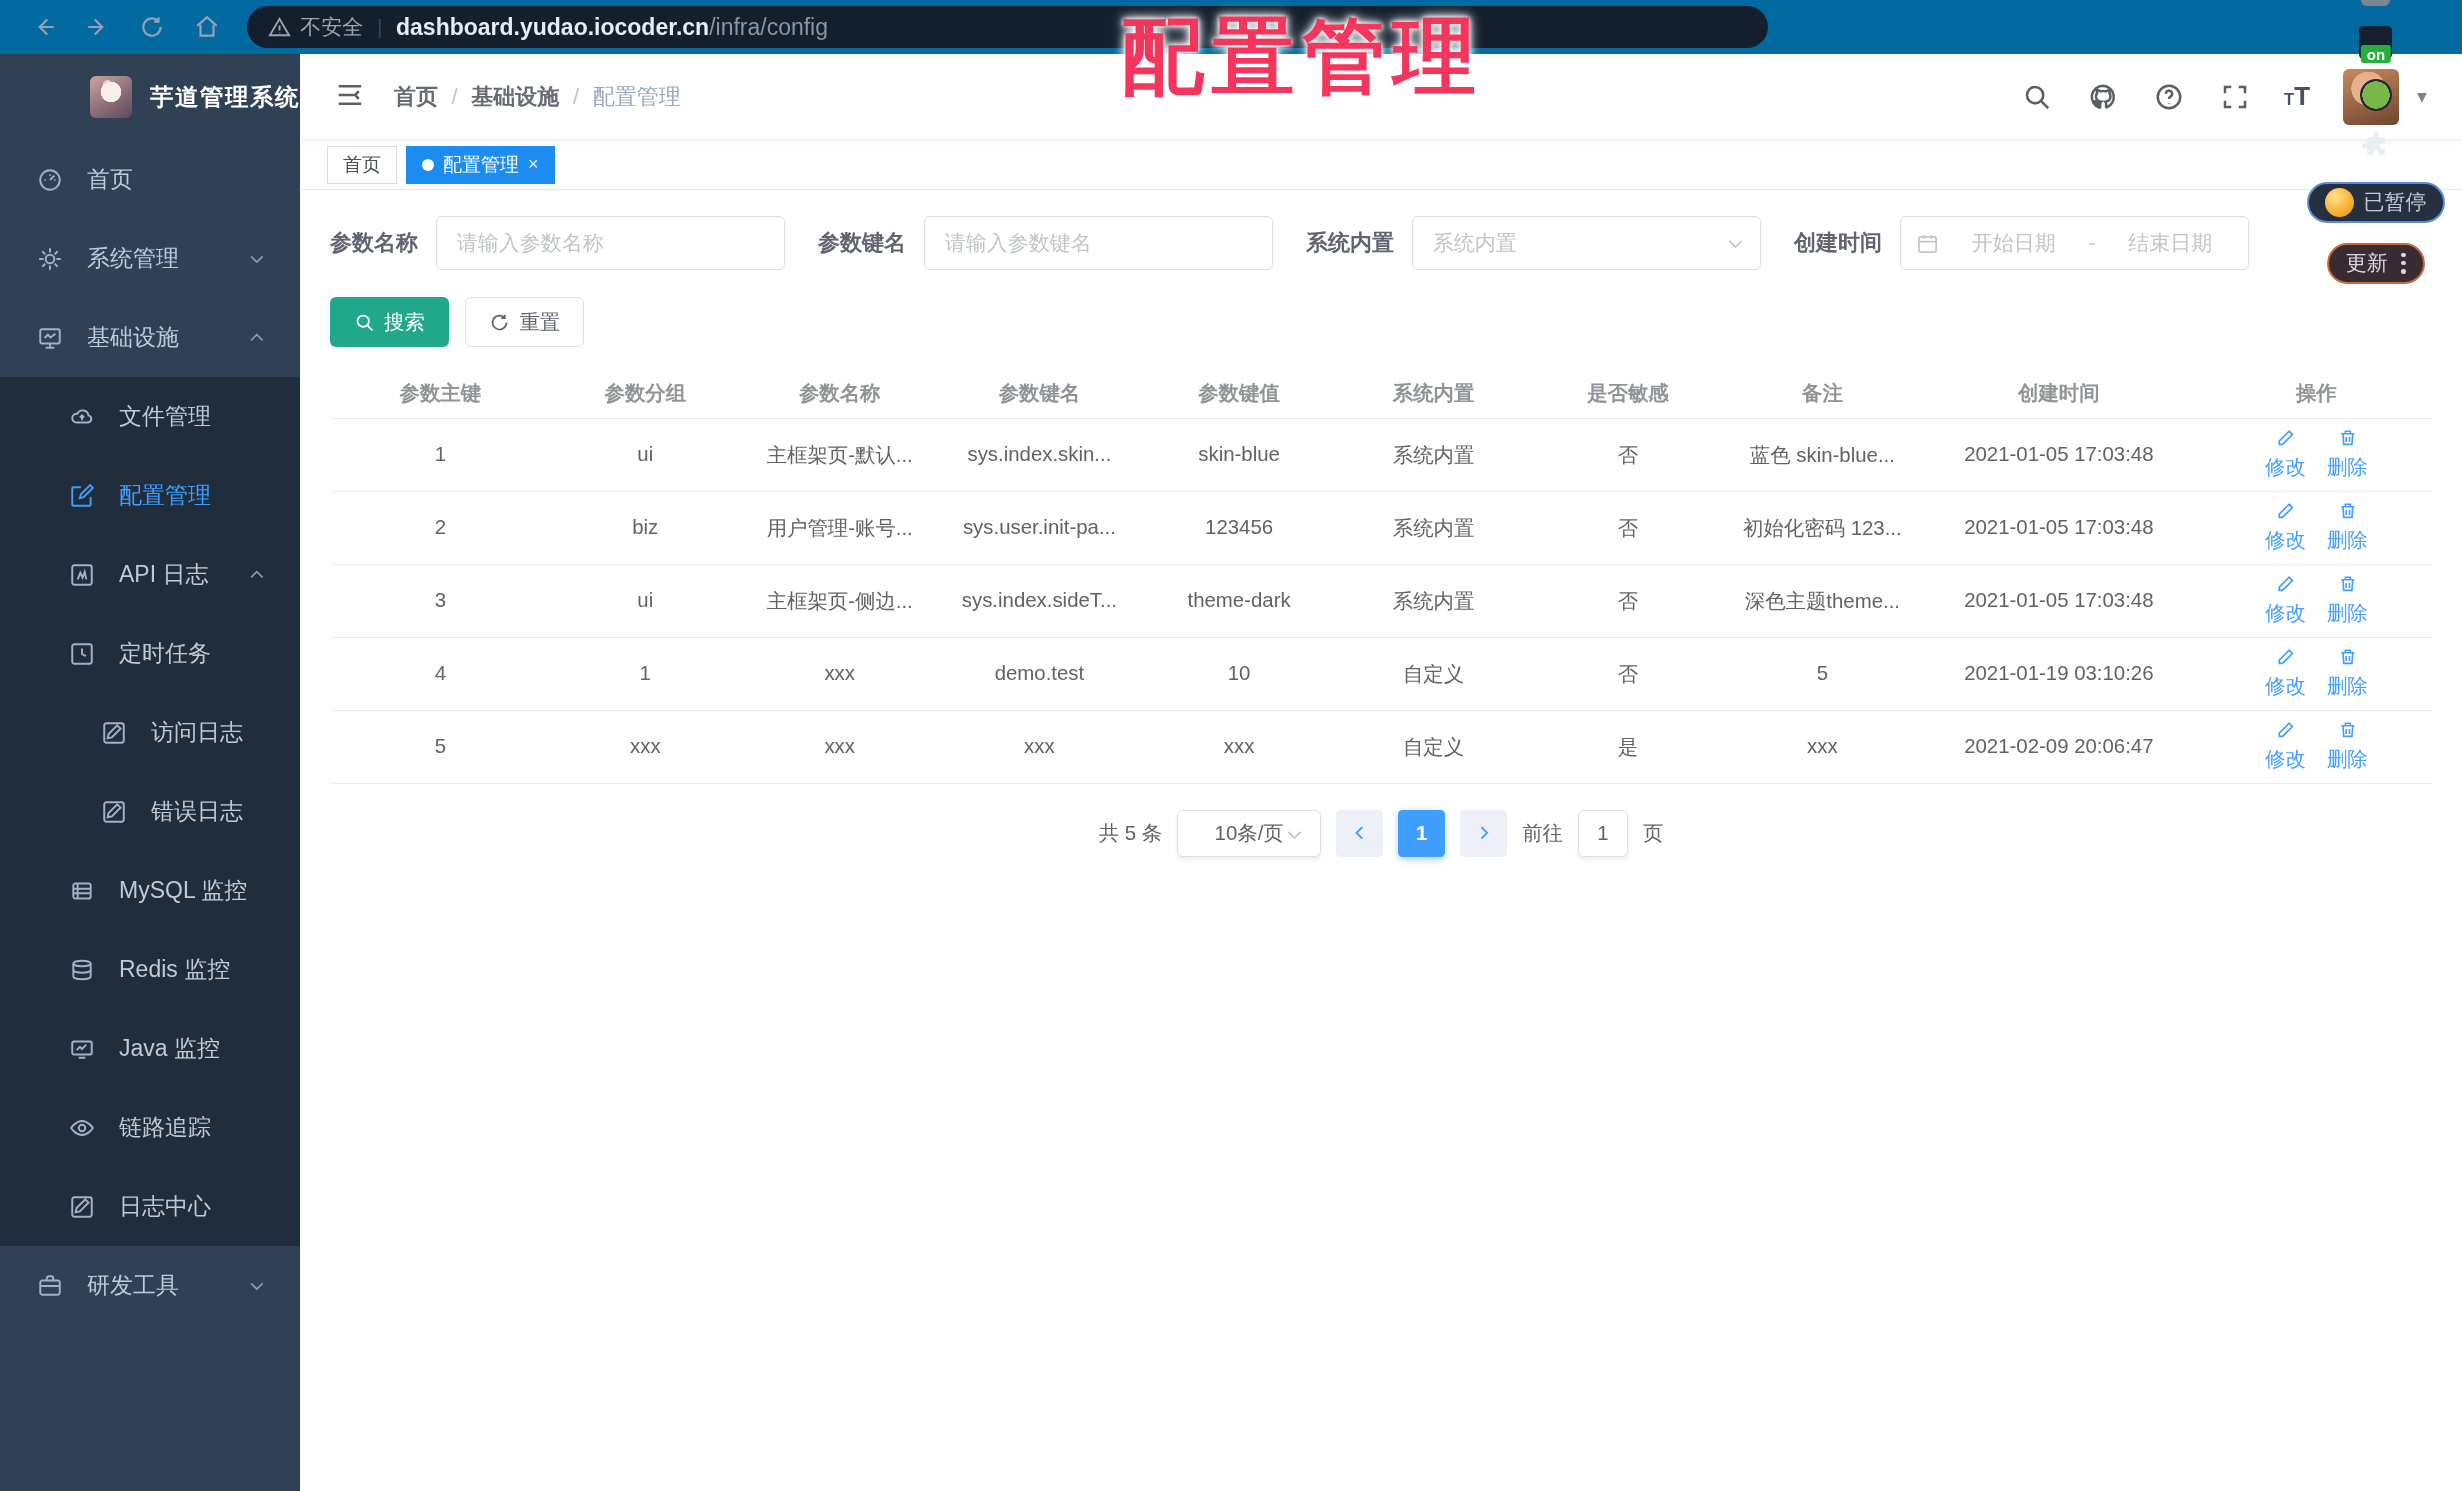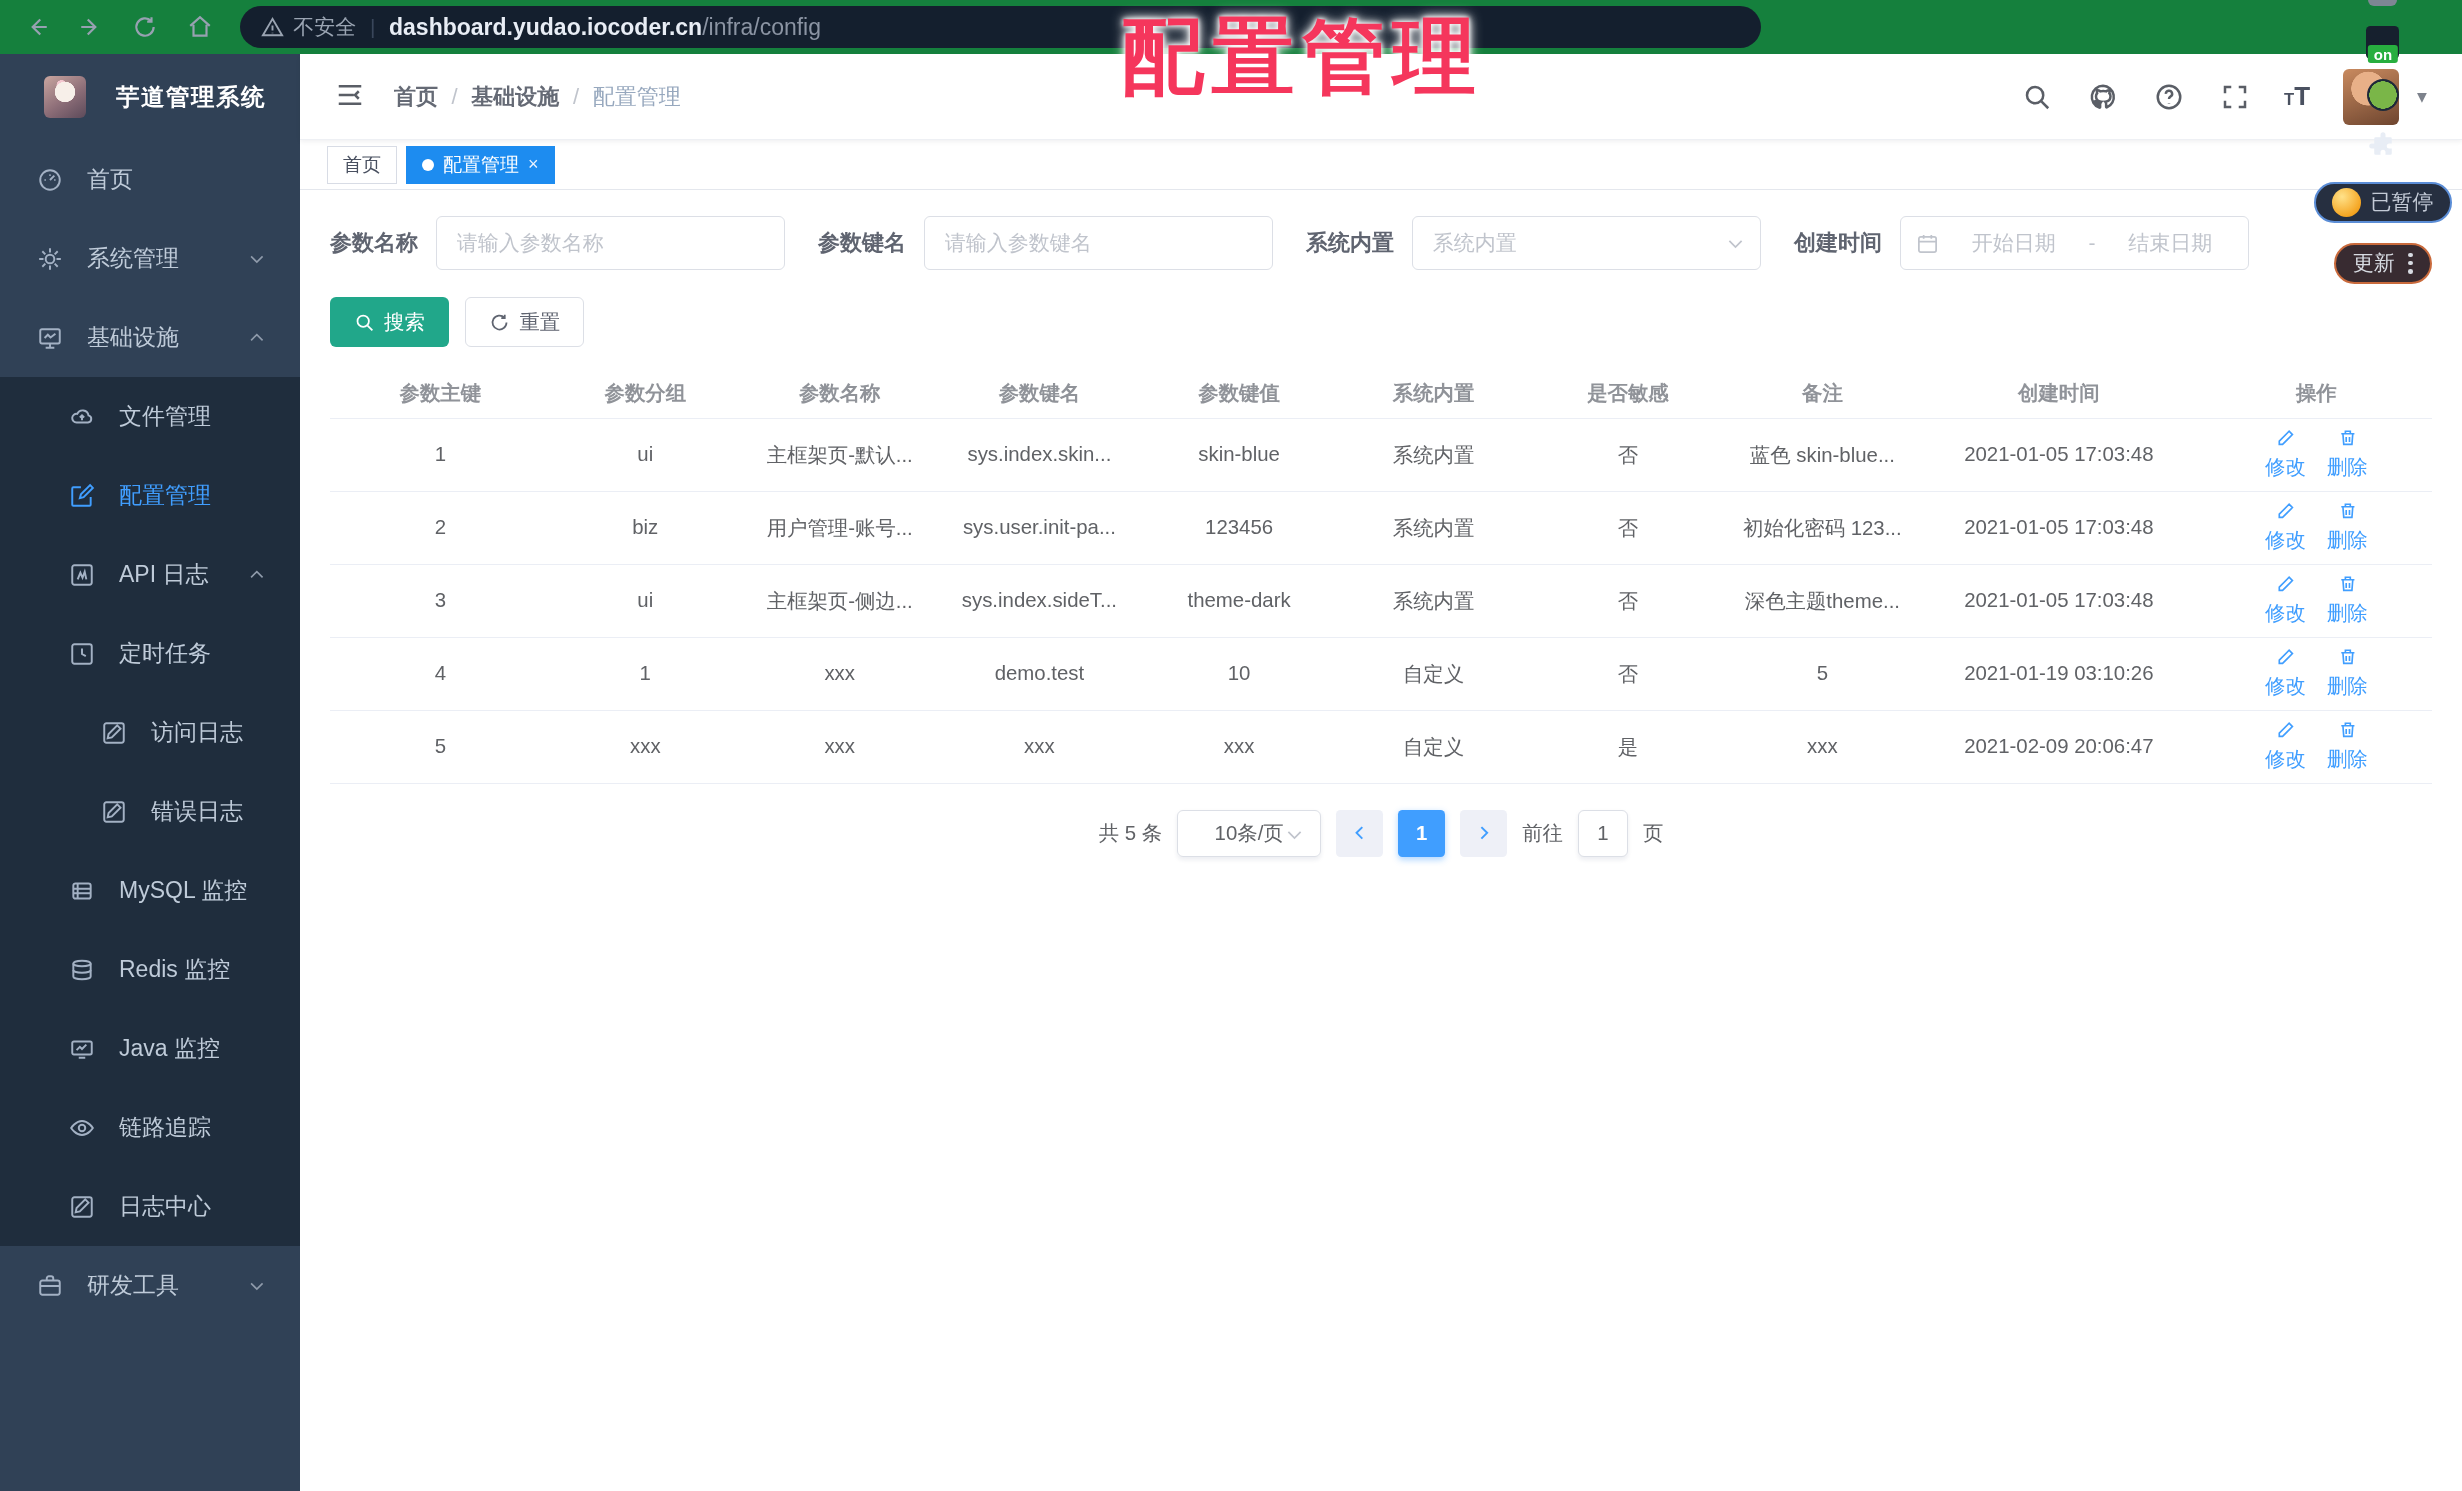--- a/index.html
+++ b/index.html
@@ -1,21 +1,21 @@
 <!DOCTYPE html>
 <html style="font-size:12px"><head>
 <meta charset="utf-8">
 <style>
   * { margin:0; padding:0; box-sizing:border-box; }
   html,body { width:2462px; height:1491px; overflow:hidden;
     font-family:"Liberation Sans","DejaVu Sans",sans-serif; background:#fff; }
 
   
   .chrome { position:absolute; left:0; top:0; width:2462px; height:54px;
-    background:#15803d; display:flex; align-items:center; padding:0 10px; z-index:5; }
+    background:#0369a1; display:flex; align-items:center; padding:0 17px; z-index:5; }
   .nav-ic { width:33px; height:33px; margin:0 10.6px; color:#97a1b1; display:flex;
     align-items:center; justify-content:center; flex:0 0 auto; }
   .nav-ic svg { width:26px; height:26px; }
   .omnibox { height:42px; width:1521px; margin-left:13.6px; background:#141f2e;
     border-radius:21px; display:flex; align-items:center; padding:0 21px; }
   .warn-ic { color:#9aa4b2; margin-right:9px; display:flex; }
   .warn-ic svg { width:23px; height:23px; }
   .sec-label { color:#9aa4b2; font-size:21px; margin-right:13.6px; white-space:nowrap; }
   .omni-sep { color:#39465a; font-size:21px; margin-right:13.6px; }
   .url { font-size:23px; white-space:nowrap; }
@@ -47,21 +47,21 @@
   
   .overlay-title { position:absolute; left:1121px; top:1.5px; z-index:50; font-size:83px;
     font-weight:800; letter-spacing:7.6px; color:#f5365c;
     text-shadow:0 0 4.5px #fff,0 0 9px #fff,0 0 13.6px rgba(255,255,255,.9); }
 
   
   .app { position:absolute; left:0; top:54px; width:2462px; height:1437px; display:flex; }
 
   
   .sidebar { width:300px; flex:0 0 auto; background:#304156; height:100%; position:relative; }
-  .logo-row { height:86px; display:flex; align-items:center; padding-left:44px; gap:30px; }
+  .logo-row { height:86px; display:flex; align-items:center; padding-left:44px; gap:18px;justify-content:flex-end; }
   .logo-img { width:42px; height:42px; border-radius:6px; flex:0 0 auto;
     background:
       radial-gradient(circle at 50% 38%, #f7efe9 0 30%, transparent 31%),
       radial-gradient(circle at 42% 22%, #f3c7cf 0 12%, transparent 13%),
       linear-gradient(145deg,#c9a6a0,#8d6e78 55%, #5c4a5a); }
   .app-title { color:#fff; font-size:23.5px; font-weight:700; letter-spacing:1.5px; white-space:nowrap; }
   .menu { display:flex; flex-direction:column; }
   .mi { height:79px; display:flex; align-items:center; color:#bfcbd9; font-size:23px;
     cursor:pointer; white-space:nowrap; }
   .mi .ico { width:27px; height:27px; margin-right:24px; display:flex; align-items:center;

